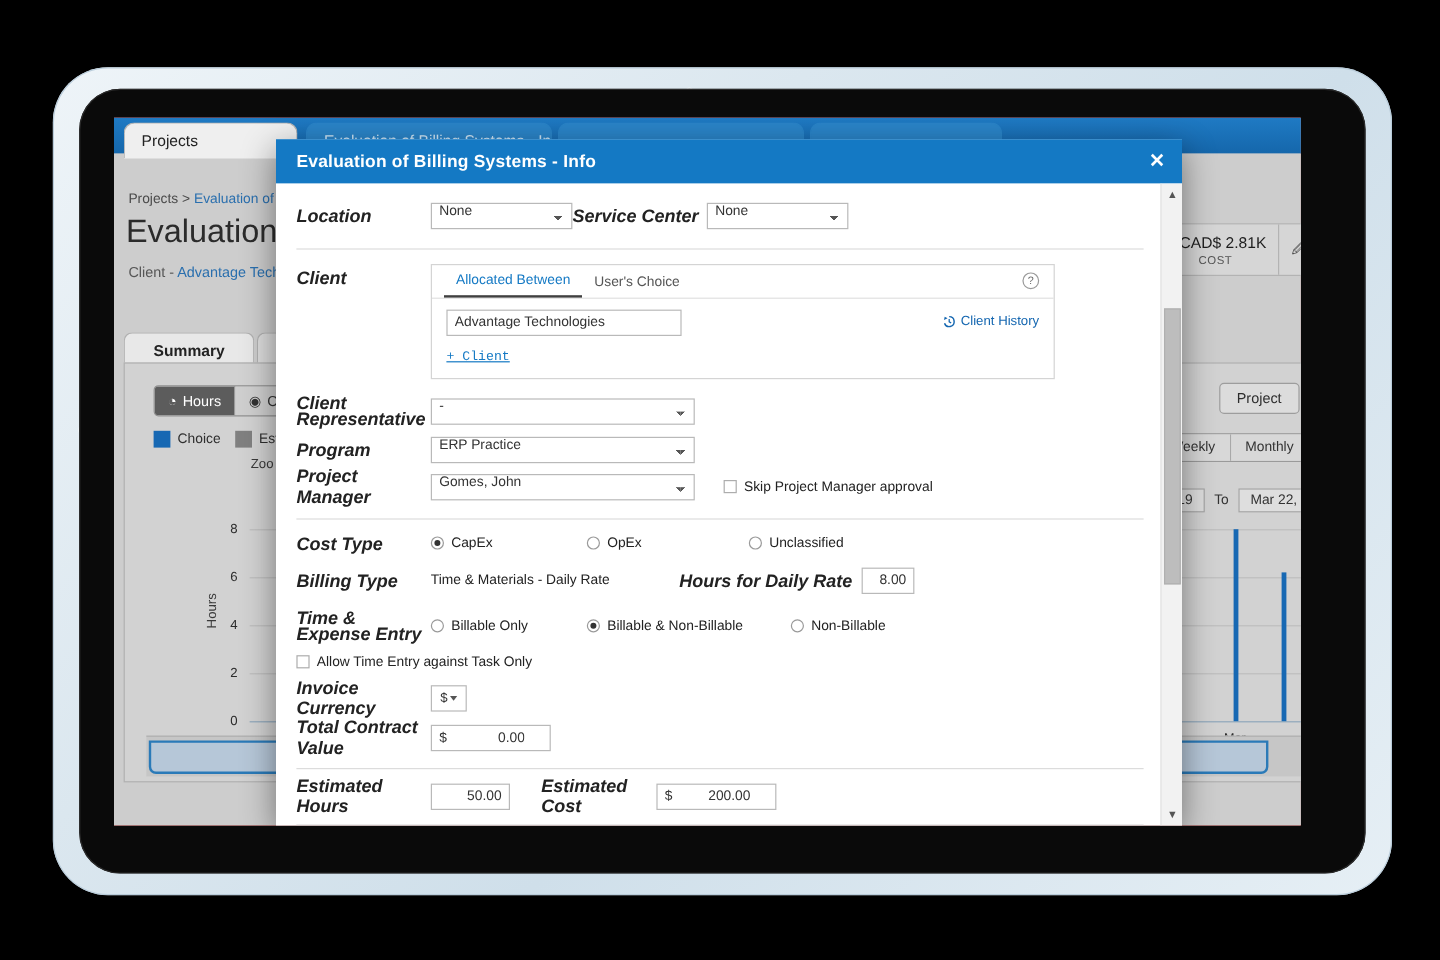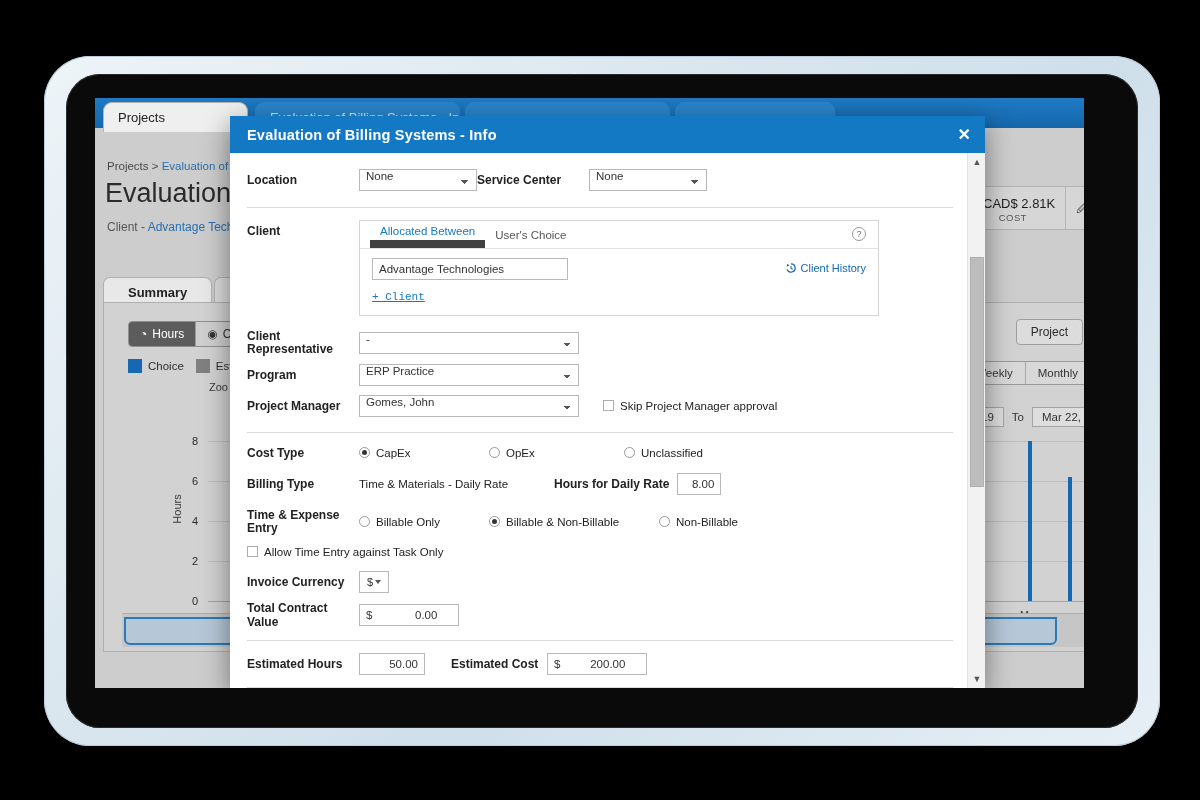--- a/index.html
+++ b/index.html
@@ -146,21 +146,21 @@
   }
   .modal-title { font-size: 14.5px; font-weight: bold; letter-spacing: .2px; }
   .modal-x { font-size: 16px; line-height: 1; cursor: pointer; font-weight: bold; }
 
   .modal-body { position: relative; flex: 1; overflow: hidden; background: #fff; }
   .form { position: absolute; left: 0; top: 0; right: 18px; bottom: 0; padding: 0 14px 0 17px; }
 
   .hr { height: 1px; background: #dcdcdc; margin: 0; }
 
   .row { display: flex; align-items: center; }
-  .lab { font-size: 12px; color: #222; font-weight: bold; }
+  .lab { font-size: 15px; color: #222; font-weight: bold; font-style: italic; }
   .lab.w112 { width: 112px; flex: none; }
 
   select.sel, .selbox {
     font-family: "Liberation Sans", sans-serif;
     font-size: 11.5px; color: #333;
     background: #fff; border: 1px solid #b9b9b9;
     height: 22px; padding: 0 18px 0 6px;
     -webkit-appearance: none; appearance: none;
     background-image:
       linear-gradient(45deg, transparent 50%, #555 50%),
@@ -180,21 +180,21 @@
   .moneybox .cur { font-size: 11.5px; color: #333; padding: 0 3px 0 6px; }
   .moneybox input {
     border: none; outline: none; text-align: right;
     font-family: "Liberation Sans", sans-serif; font-size: 11.5px; color: #333;
     height: 20px; padding-right: 6px; background: transparent;
   }
 
   .client-card { border: 1px solid #d4d4d4; background: #fff; }
   .client-tabs { display: flex; align-items: center; border-bottom: 1px solid #e0e0e0; height: 28px; padding: 0 10px; position: relative; }
   .ctab { font-size: 11.5px; color: #555; padding: 0 10px; height: 27px; display: flex; align-items: center; }
-  .ctab.on { color: #1479c4; border-bottom: 8px solid #404040; }
+  .ctab.on { color: #1479c4; border-bottom: 2px solid #404040; }
   .qmark { position: absolute; right: 12px; top: 6px; width: 14px; height: 14px;
     border: 1px solid #9a9a9a; border-radius: 50%; color: #6a6a6a; font-size: 9px;
     display: flex; align-items: center; justify-content: center; }
   .addlink { font-size: 11px; color: #1479c4; }
   .hist { font-size: 11px; color: #1466b0; display: inline-flex; align-items: center; gap: 4px; }
 
   .radio { width: 11px; height: 11px; border-radius: 50%; border: 1px solid #9a9a9a; background: #fff; display: inline-block; position: relative; flex: none; }
   .radio.on::after { content: ""; position: absolute; left: 2px; top: 2px; width: 5px; height: 5px; border-radius: 50%; background: #333; }
   .cbox { width: 11px; height: 11px; border: 1px solid #adadad; background: #fff; display: inline-block; flex: none; }
   .opt { display: inline-flex; gap: 6px; font-size: 11.5px; color: #222; }
@@ -431,21 +431,21 @@
               </label>
               <label class="opt">
                 <span class="radio"></span>
                 <span>Unclassified</span>
               </label>
             </div>
 
             <div class="row" style="height:30px;">
               <div class="lab w112">Billing Type</div>
               <div style="font-size:11.5px; color:#222; width:195px;">Time &amp; Materials - Daily Rate</div>
-              <div class="lab" style="">Hours for Daily Rate</div>
+              <div class="lab" style="margin-left:12px;">Hours for Daily Rate</div>
               <input class="txt" style="width: 44px; text-align: right; margin-left: 8px;" value="8.00">
             </div>
 
             <div class="row" style="height:34px; margin-top:6px;">
               <div class="lab w112" style="line-height:13px;">Time &amp; Expense Entry</div>
               <label class="opt" style="width:130px;">
                 <span class="radio"></span>
                 <span>Billable Only</span>
               </label>
               <label class="opt" style="width:170px;">

